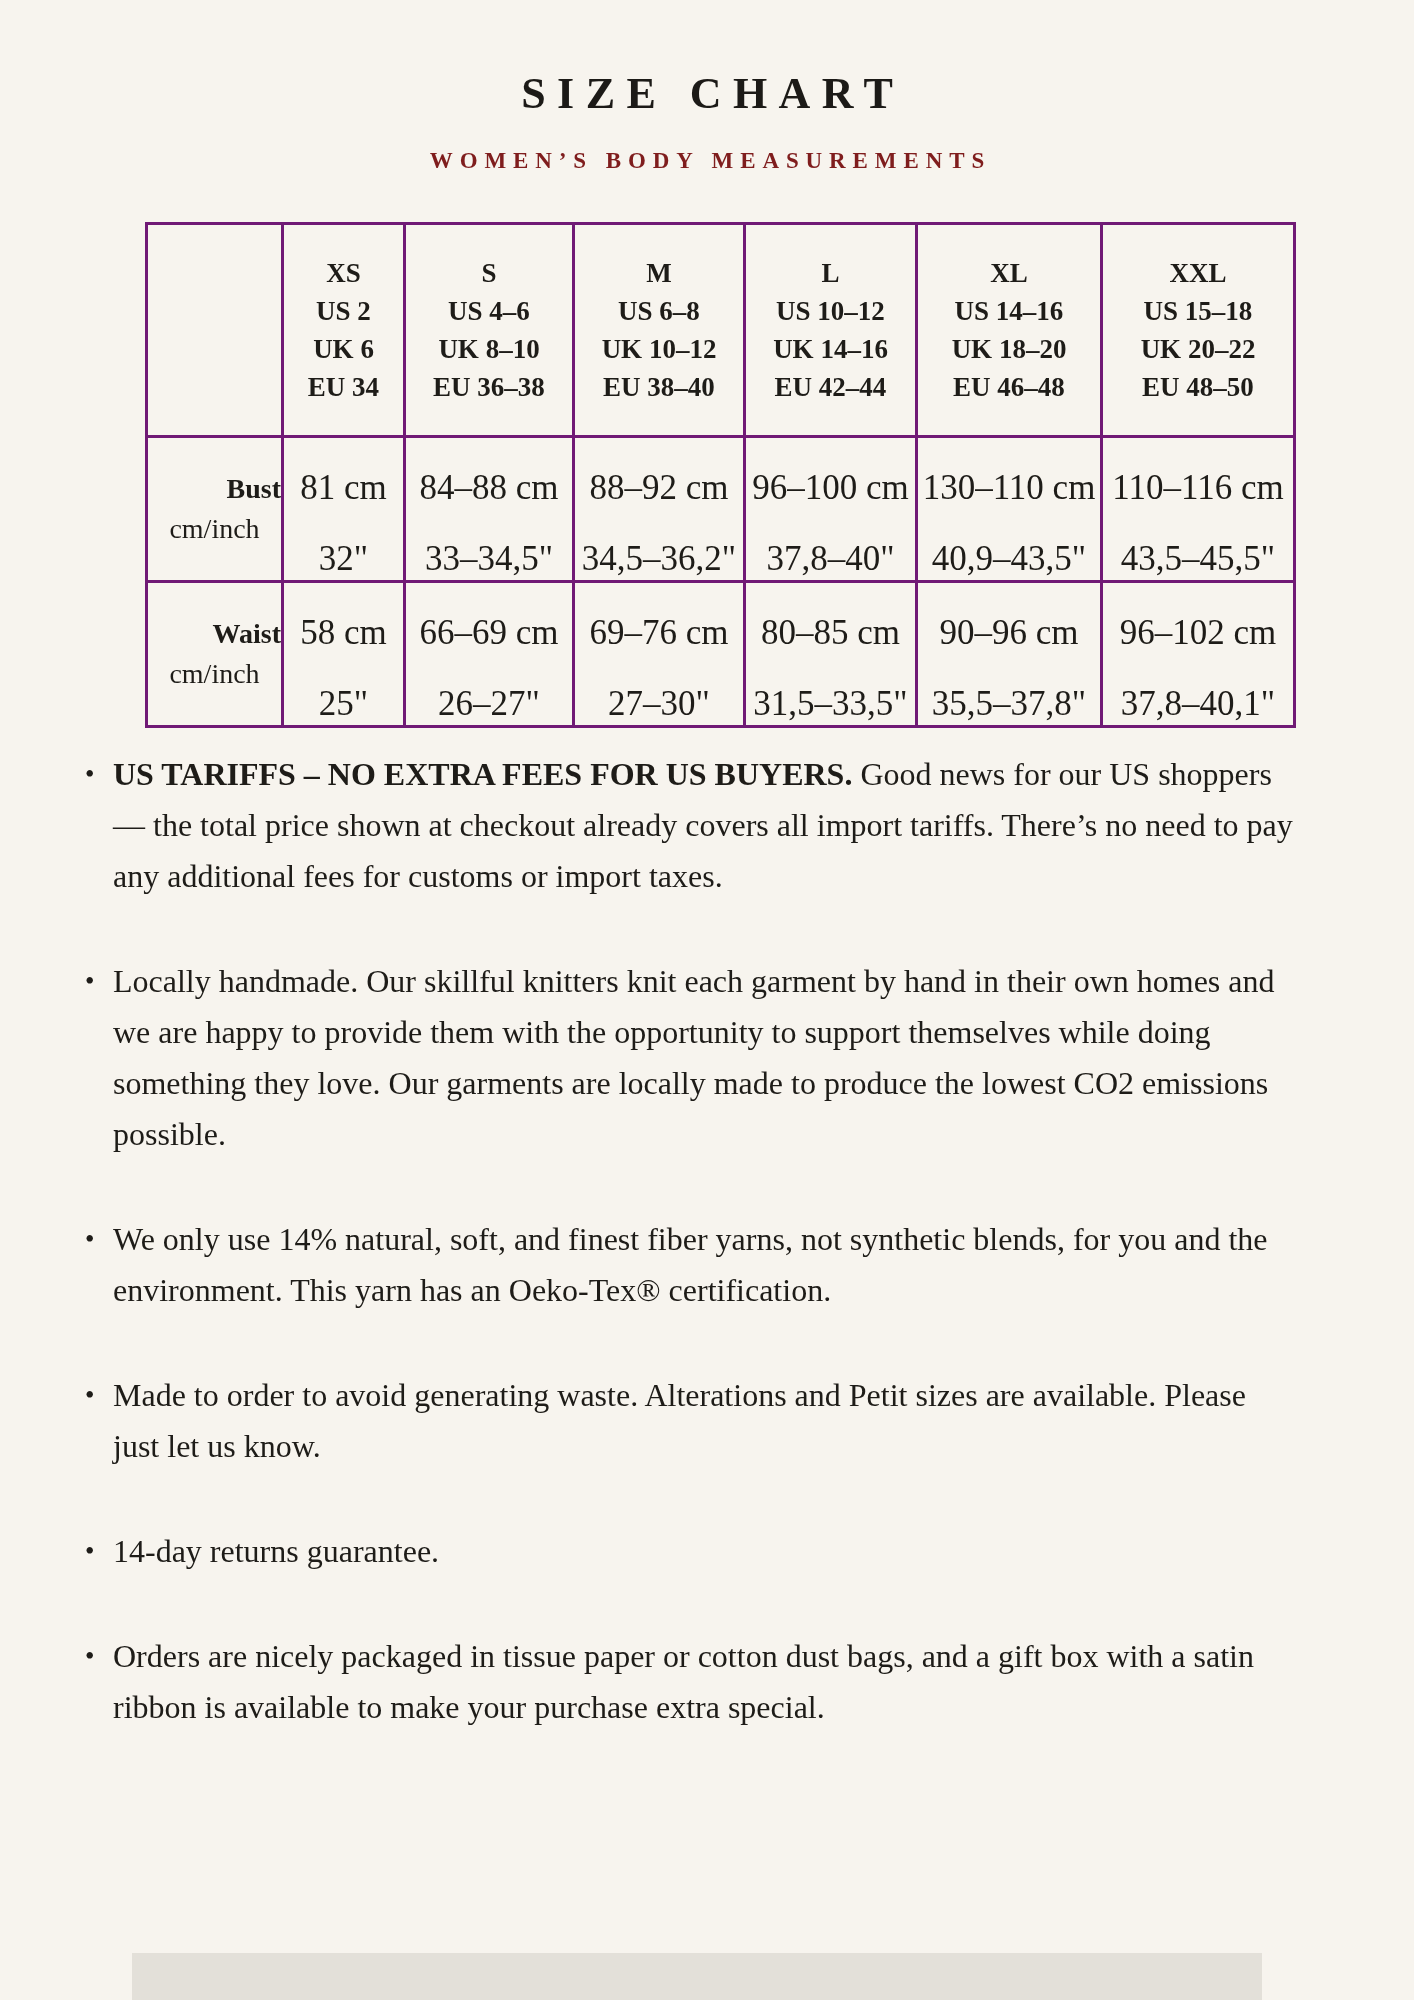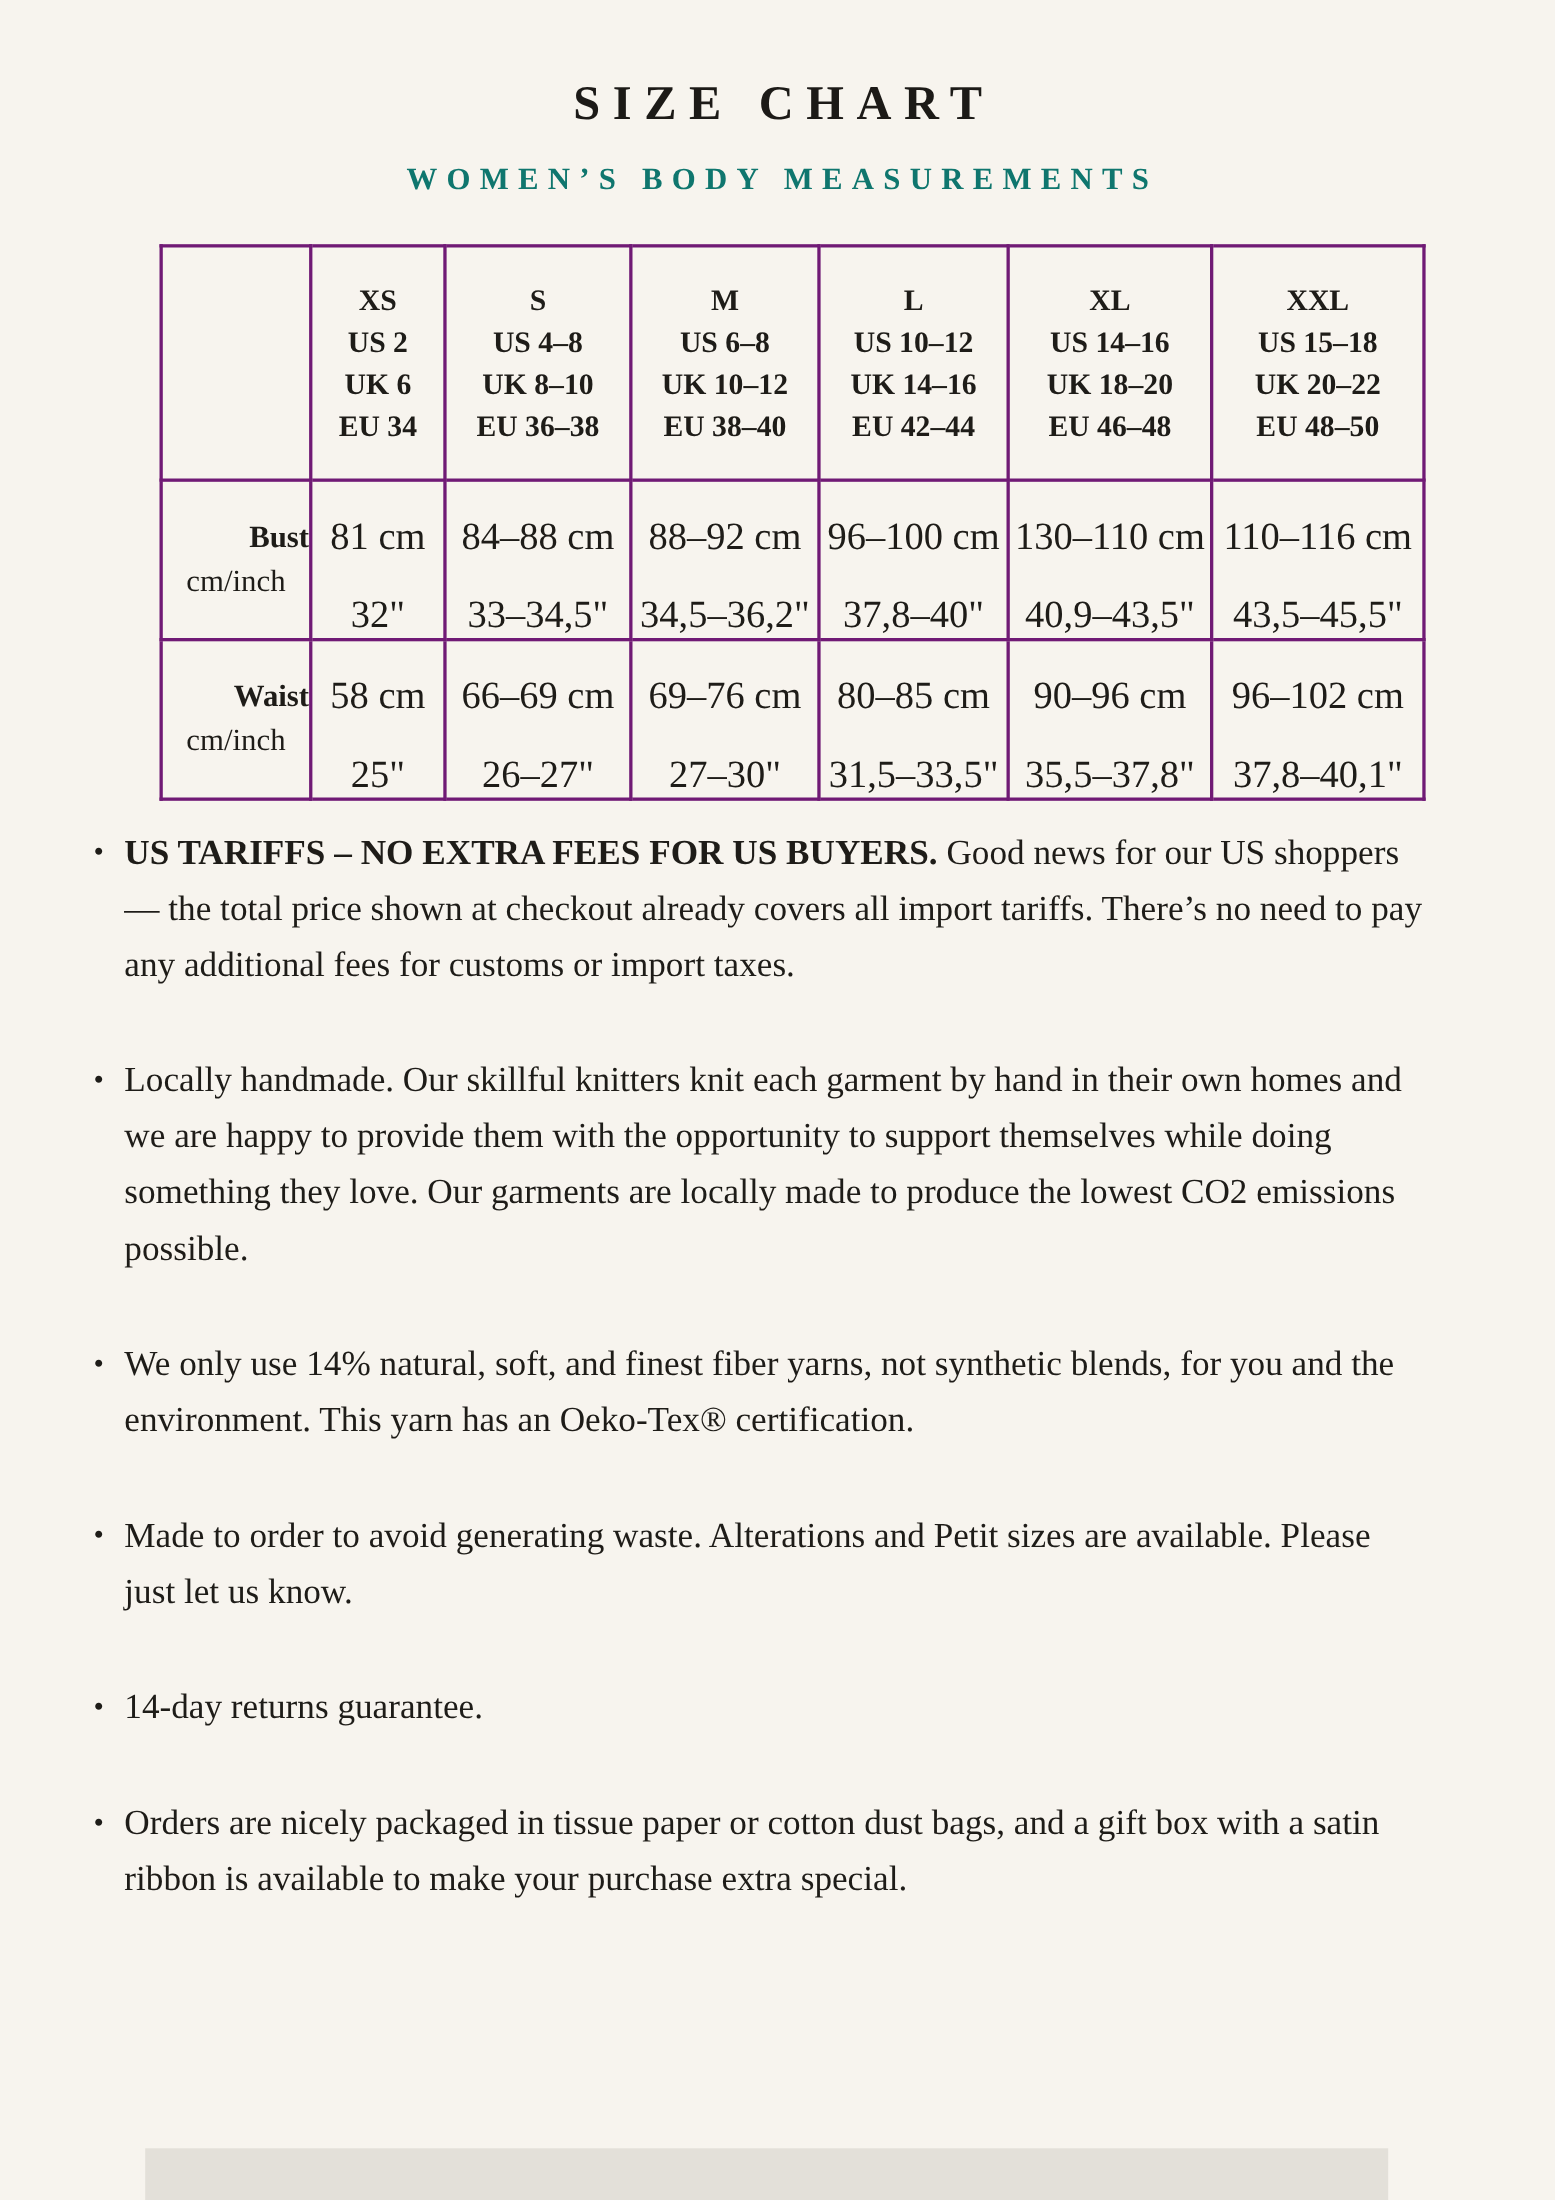--- a/index.html
+++ b/index.html
@@ -8,22 +8,22 @@
     background:#f7f4ee;color:#1e1c18;
     font-family:"Liberation Serif", serif;
   }
   .page-title{
     position:absolute;top:68px;left:0;width:100%;
     text-align:center;font-size:44px;font-weight:600;
     letter-spacing:0.26em;text-indent:0.26em;color:#1c1a17;
   }
   .page-subtitle{
     position:absolute;top:148px;left:0;width:100%;
-    text-align:center;font-size:28px;font-weight:700;
-    letter-spacing:0.30em;text-indent:0.30em;color:#0f766e;
+    text-align:center;font-size:23px;font-weight:700;
+    letter-spacing:0.30em;text-indent:0.30em;color:#7f1d1d;
   }
   table.size-chart{
     position:absolute;left:145px;top:222px;
     border-collapse:collapse;table-layout:fixed;width:1148px;
   }
   table.size-chart td{
     border:3px solid #701a75;
     text-align:center;vertical-align:middle;padding:0;
   }
   tr.hdr-row{height:213px;}
@@ -72,21 +72,21 @@
       <tr class="hdr-row">
     <td></td>
     <td>
       <div class="hdr-line">XS</div>
       <div class="hdr-line">US 2</div>
       <div class="hdr-line">UK 6</div>
       <div class="hdr-line">EU 34</div>
     </td>
     <td>
       <div class="hdr-line">S</div>
-      <div class="hdr-line">US 4–8</div>
+      <div class="hdr-line">US 4–6</div>
       <div class="hdr-line">UK 8–10</div>
       <div class="hdr-line">EU 36–38</div>
     </td>
     <td>
       <div class="hdr-line">M</div>
       <div class="hdr-line">US 6–8</div>
       <div class="hdr-line">UK 10–12</div>
       <div class="hdr-line">EU 38–40</div>
     </td>
     <td>

